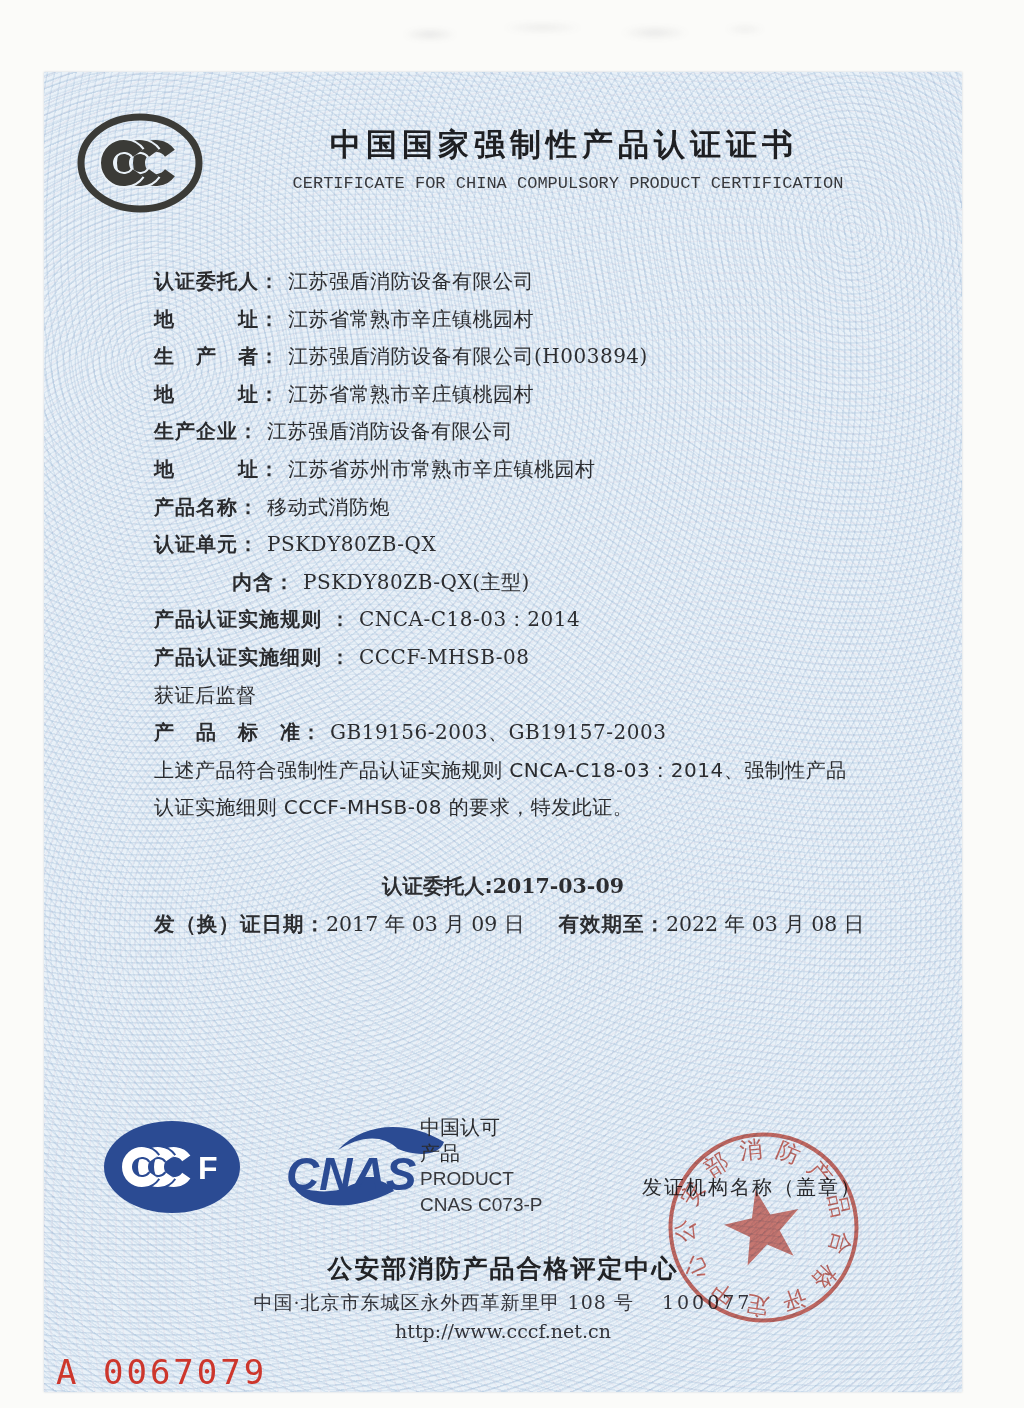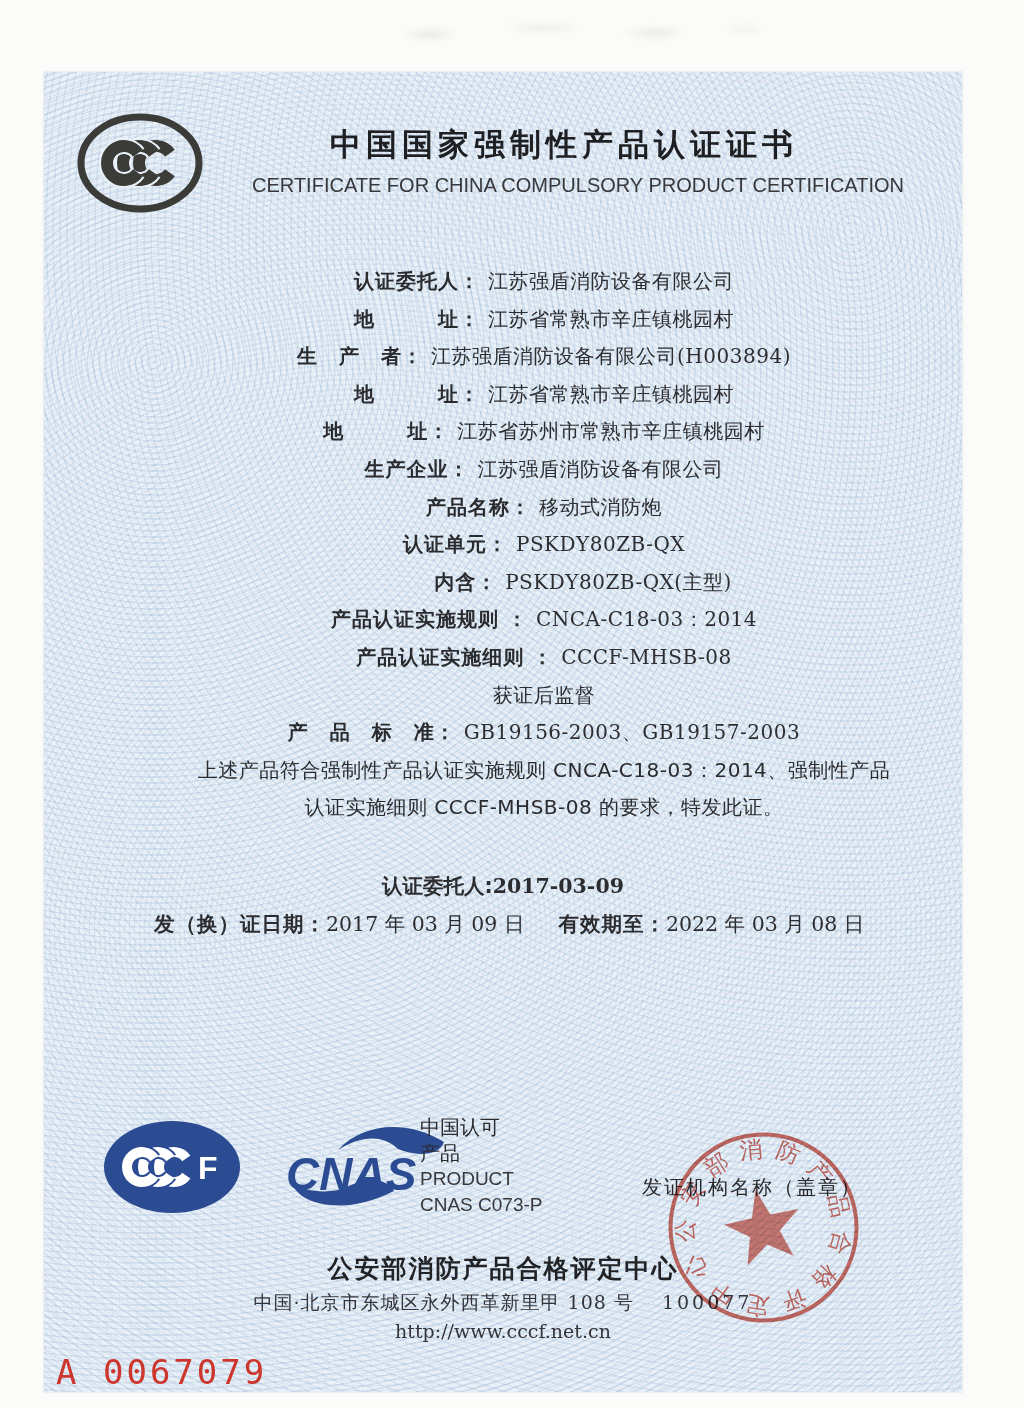--- a/index.html
+++ b/index.html
@@ -30,28 +30,28 @@
       repeating-radial-gradient(circle at 75% 88%, rgba(205,150,175,.08) 0 1px, rgba(255,255,255,0) 2px 8px);
     box-shadow:0 0 2px rgba(120,140,160,.35);
   }
   .ccc-logo { position:absolute; left:30px; top:38px; }
   .title {
     position:absolute; left:240px; top:52px; width:560px;
     text-align:center; font-family:"DejaVu Sans", sans-serif;
     font-size:31px; font-weight:bold; letter-spacing:5px; color:#1e1f22;
   }
   .subtitle {
-    position:absolute; left:164px; top:102px; width:740px;
-    text-align:center; font-family:Liberation Sans, sans-serif;
-    font-size:20px; color:#37383c; letter-spacing:0px;
+    position:absolute; left:154px; top:102px; width:740px;
+    text-align:center; font-family:Liberation Mono, monospace;
+    font-size:17px; color:#37383c; letter-spacing:0px;
   }
   .certno {
     position:absolute; left:540px; top:160px; font-size:20px; letter-spacing:1px;
   }
-  .fields { position:absolute; left:110px; top:196px; width:780px;text-align:center; }
+  .fields { position:absolute; left:110px; top:196px; width:780px; }
   .frow { height:37.6px; font-size:20px; white-space:nowrap; }
   .frow .lab {
     font-family:"DejaVu Sans", sans-serif; font-weight:600; letter-spacing:1px;
     margin-right:8px; color:#2a2b2e;
   }
   .frow .val { font-family:"DejaVu Serif", serif; letter-spacing:0.5px; }
   .frow.indent { padding-left:78px; }
   .frow.cont .val, .frow.full .val {
     font-family:"DejaVu Sans", sans-serif; font-weight:500; letter-spacing:0.5px; color:#2a2b2e;
   }
@@ -124,22 +124,22 @@
 
   <div class="title">中国国家强制性产品认证证书</div>
   <div class="subtitle">CERTIFICATE FOR CHINA COMPULSORY PRODUCT CERTIFICATION</div>
 
 
   <div class="fields">
     <div class="frow"><span class="lab">认证委托人：</span><span class="val">江苏强盾消防设备有限公司</span></div>
     <div class="frow"><span class="lab">地　　　址：</span><span class="val">江苏省常熟市辛庄镇桃园村</span></div>
     <div class="frow"><span class="lab">生　产　者：</span><span class="val">江苏强盾消防设备有限公司(H003894)</span></div>
     <div class="frow"><span class="lab">地　　　址：</span><span class="val">江苏省常熟市辛庄镇桃园村</span></div>
+    <div class="frow"><span class="lab">生产企业：</span><span class="val">江苏强盾消防设备有限公司</span></div>
     <div class="frow"><span class="lab">地　　　址：</span><span class="val">江苏省苏州市常熟市辛庄镇桃园村</span></div>
-    <div class="frow"><span class="lab">生产企业：</span><span class="val">江苏强盾消防设备有限公司</span></div>
     <div class="frow"><span class="lab">产品名称：</span><span class="val">移动式消防炮</span></div>
     <div class="frow"><span class="lab">认证单元：</span><span class="val">PSKDY80ZB-QX</span></div>
     <div class="frow indent"><span class="lab">内含：</span><span class="val">PSKDY80ZB-QX(主型)</span></div>
     <div class="frow"><span class="lab">产品认证实施规则 ：</span><span class="val">CNCA-C18-03：2014</span></div>
     <div class="frow"><span class="lab">产品认证实施细则 ：</span><span class="val">CCCF-MHSB-08</span></div>
     <div class="frow cont"><span class="val">获证后监督</span></div>
     <div class="frow"><span class="lab">产　品　标　准：</span><span class="val">GB19156-2003、GB19157-2003</span></div>
     <div class="frow full"><span class="val">上述产品符合强制性产品认证实施规则 CNCA-C18-03：2014、强制性产品</span></div>
     <div class="frow full"><span class="val">认证实施细则 CCCF-MHSB-08 的要求，特发此证。</span></div>
   </div>

